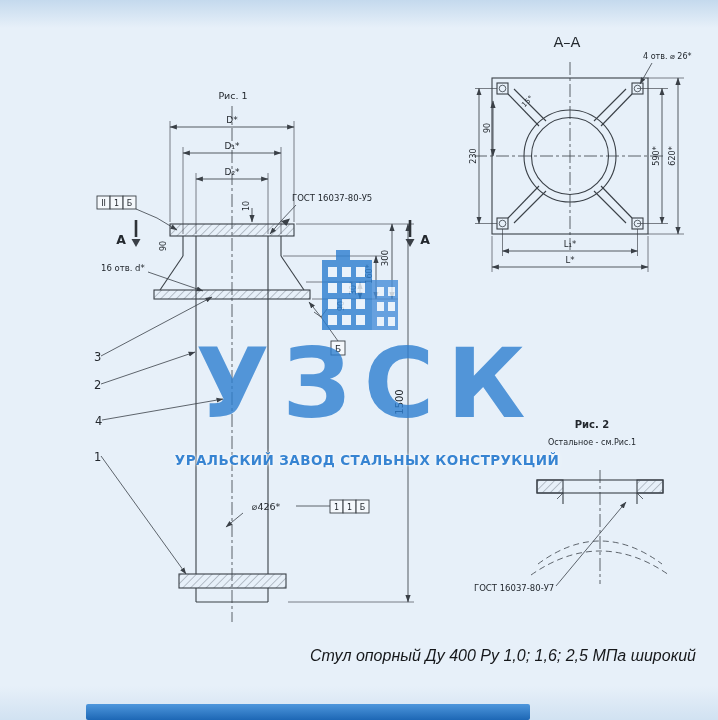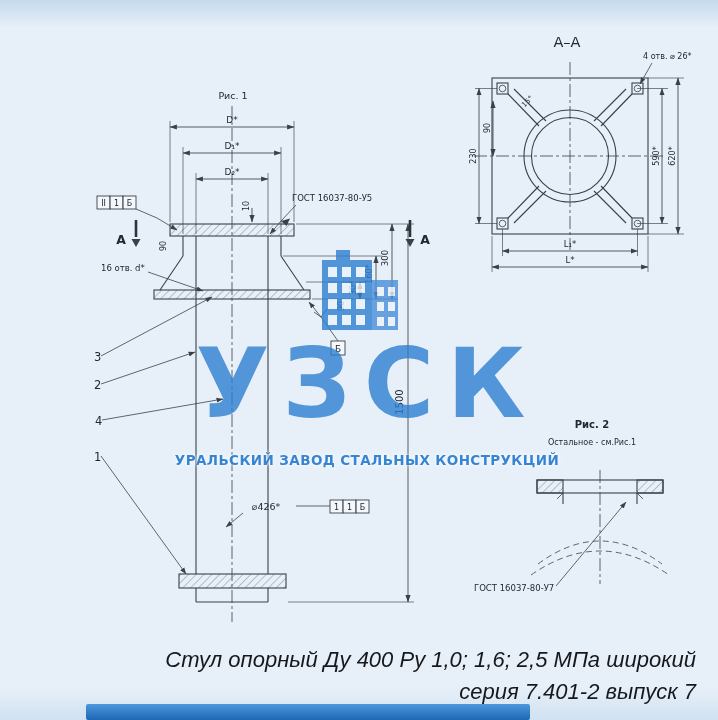--- a/index.html
+++ b/index.html
@@ -42,21 +42,21 @@
     font-family:"DejaVu Sans",sans-serif;font-weight:700;font-size:13.5px;
     color:#2e7fd0;opacity:.95;letter-spacing:.4px;white-space:nowrap;
     text-shadow:0 0 2px rgba(255,255,255,.95), 0 0 4px rgba(255,255,255,.8);
   }
   .footer-bar{
     position:absolute;left:86px;top:704px;width:444px;height:16px;
     background:linear-gradient(180deg,#4e97dd,#1d67b5);border-radius:2px;
   }
   .caption{
     position:absolute;right:22px;top:644px;text-align:right;
-    font-style:italic;font-size:22px;color:#16181b;line-height:1.45;
+    font-style:italic;font-size:16px;color:#16181b;line-height:1.45;
     font-family:"Liberation Sans",sans-serif;
   }
 </style>
 </head>
 <body>
 
 <div class="page">
 
   <svg class="draw" width="718" height="720" viewBox="0 0 718 720">
     <defs>
@@ -305,18 +305,17 @@
             <rect x="72" y="67" width="7" height="9"></rect>
         </g>
       </g>
     </svg>
     <div class="wm-logo">УЗСК</div>
     <div class="wm-sub">УРАЛЬСКИЙ ЗАВОД СТАЛЬНЫХ КОНСТРУКЦИЙ</div>
   </div>
 
   <div class="caption">
     <div>Стул опорный Ду 400 Ру 1,0; 1,6; 2,5 МПа широкий</div>
-    <div>серия 7.401-2 выпуск 7</div>
   </div>
 
   <div class="footer-bar"></div>
 
 </div>
 
 </body></html>

